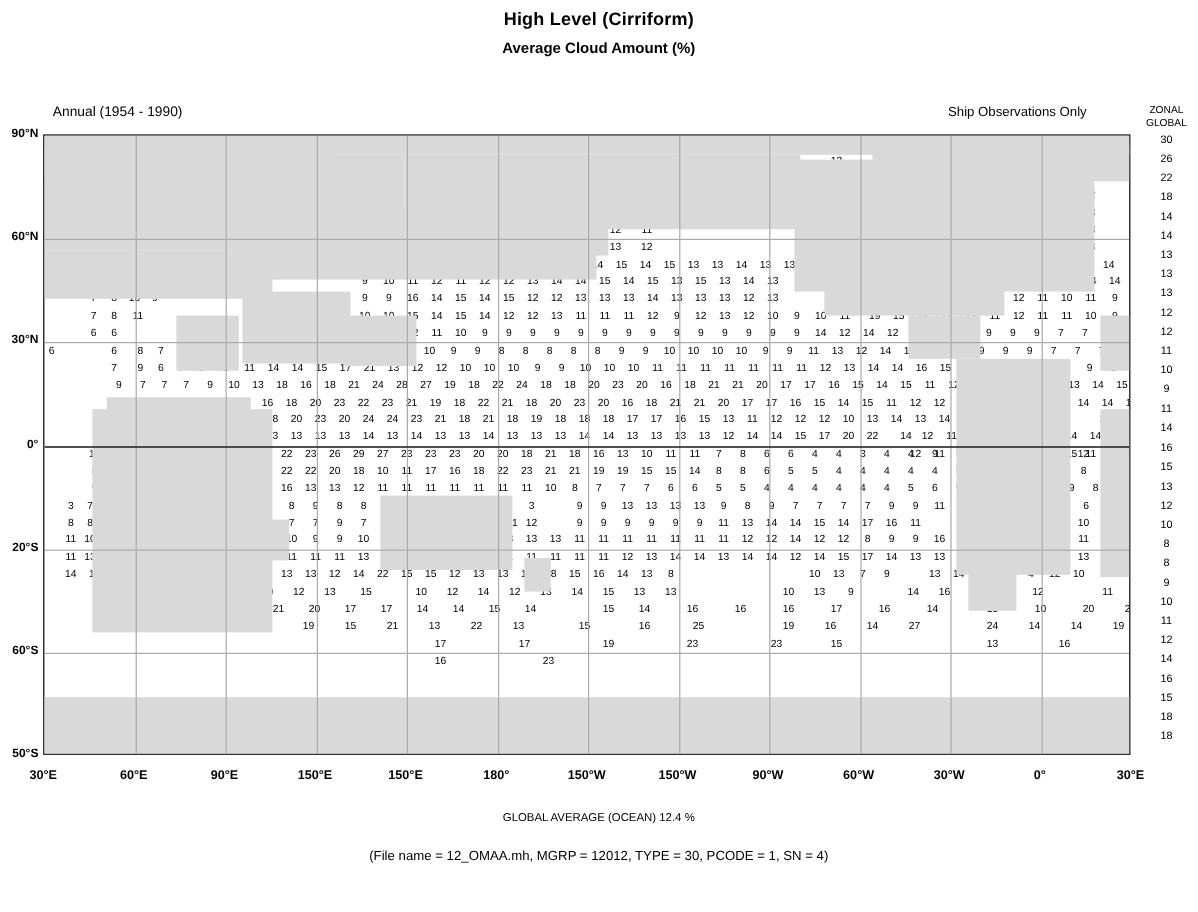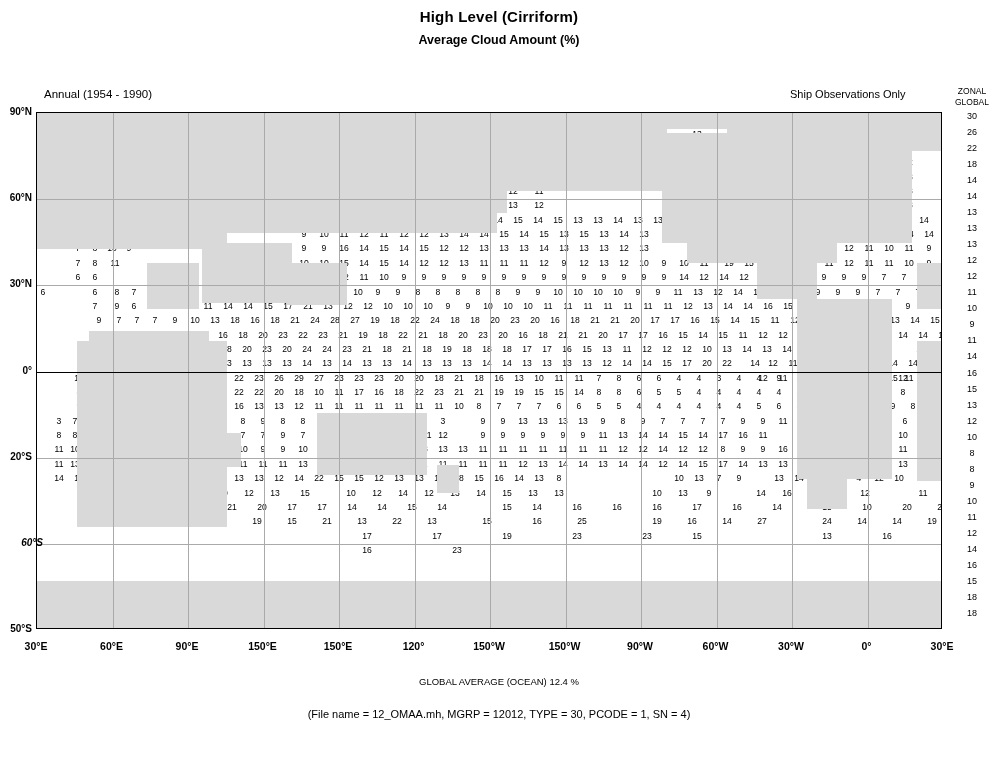--- a/index.html
+++ b/index.html
@@ -1115,30 +1115,30 @@
     <div class="gridline h" style="top: 431px;"></div>
     <div class="eqline" style="top: 259px;"></div>
   </div>
 
 <div id="ylabels">
     <div class="ylab" style="left: 0px; top: 106px;">90°N</div>
     <div class="ylab" style="left: 0px; top: 192.167px;">60°N</div>
     <div class="ylab" style="left: 0px; top: 278.333px;">30°N</div>
     <div class="ylab" style="left: 0px; top: 364.5px;">0°</div>
     <div class="ylab" style="left: 0px; top: 450.667px;">20°S</div>
-    <div class="ylab" style="left: 11px; top: 536.833px; font-style: italic;">60°S</div>
+    <div class="ylab" style="left: 0px; top: 536.833px;">60°S</div>
     <div class="ylab" style="left: 0px; top: 623px;">50°S</div>
   </div>
 <div id="xlabels">
     <div class="xlab" style="left: 6px;">30°E</div>
     <div class="xlab" style="left: 81.5px;">60°E</div>
     <div class="xlab" style="left: 157px;">90°E</div>
     <div class="xlab" style="left: 232.5px;">150°E</div>
     <div class="xlab" style="left: 308px;">150°E</div>
-    <div class="xlab" style="left: 383.5px;">120°</div>
+    <div class="xlab" style="left: 383.5px;">180°</div>
     <div class="xlab" style="left: 459px;">150°W</div>
     <div class="xlab" style="left: 534.5px;">150°W</div>
     <div class="xlab" style="left: 610px;">90°W</div>
     <div class="xlab" style="left: 685.5px;">60°W</div>
     <div class="xlab" style="left: 761px;">30°W</div>
     <div class="xlab" style="left: 836.5px;">0°</div>
     <div class="xlab" style="left: 912px;">30°E</div>
   </div>
 <div id="zonal">
     <div class="zonal-col" style="top: 111px;">30</div>

